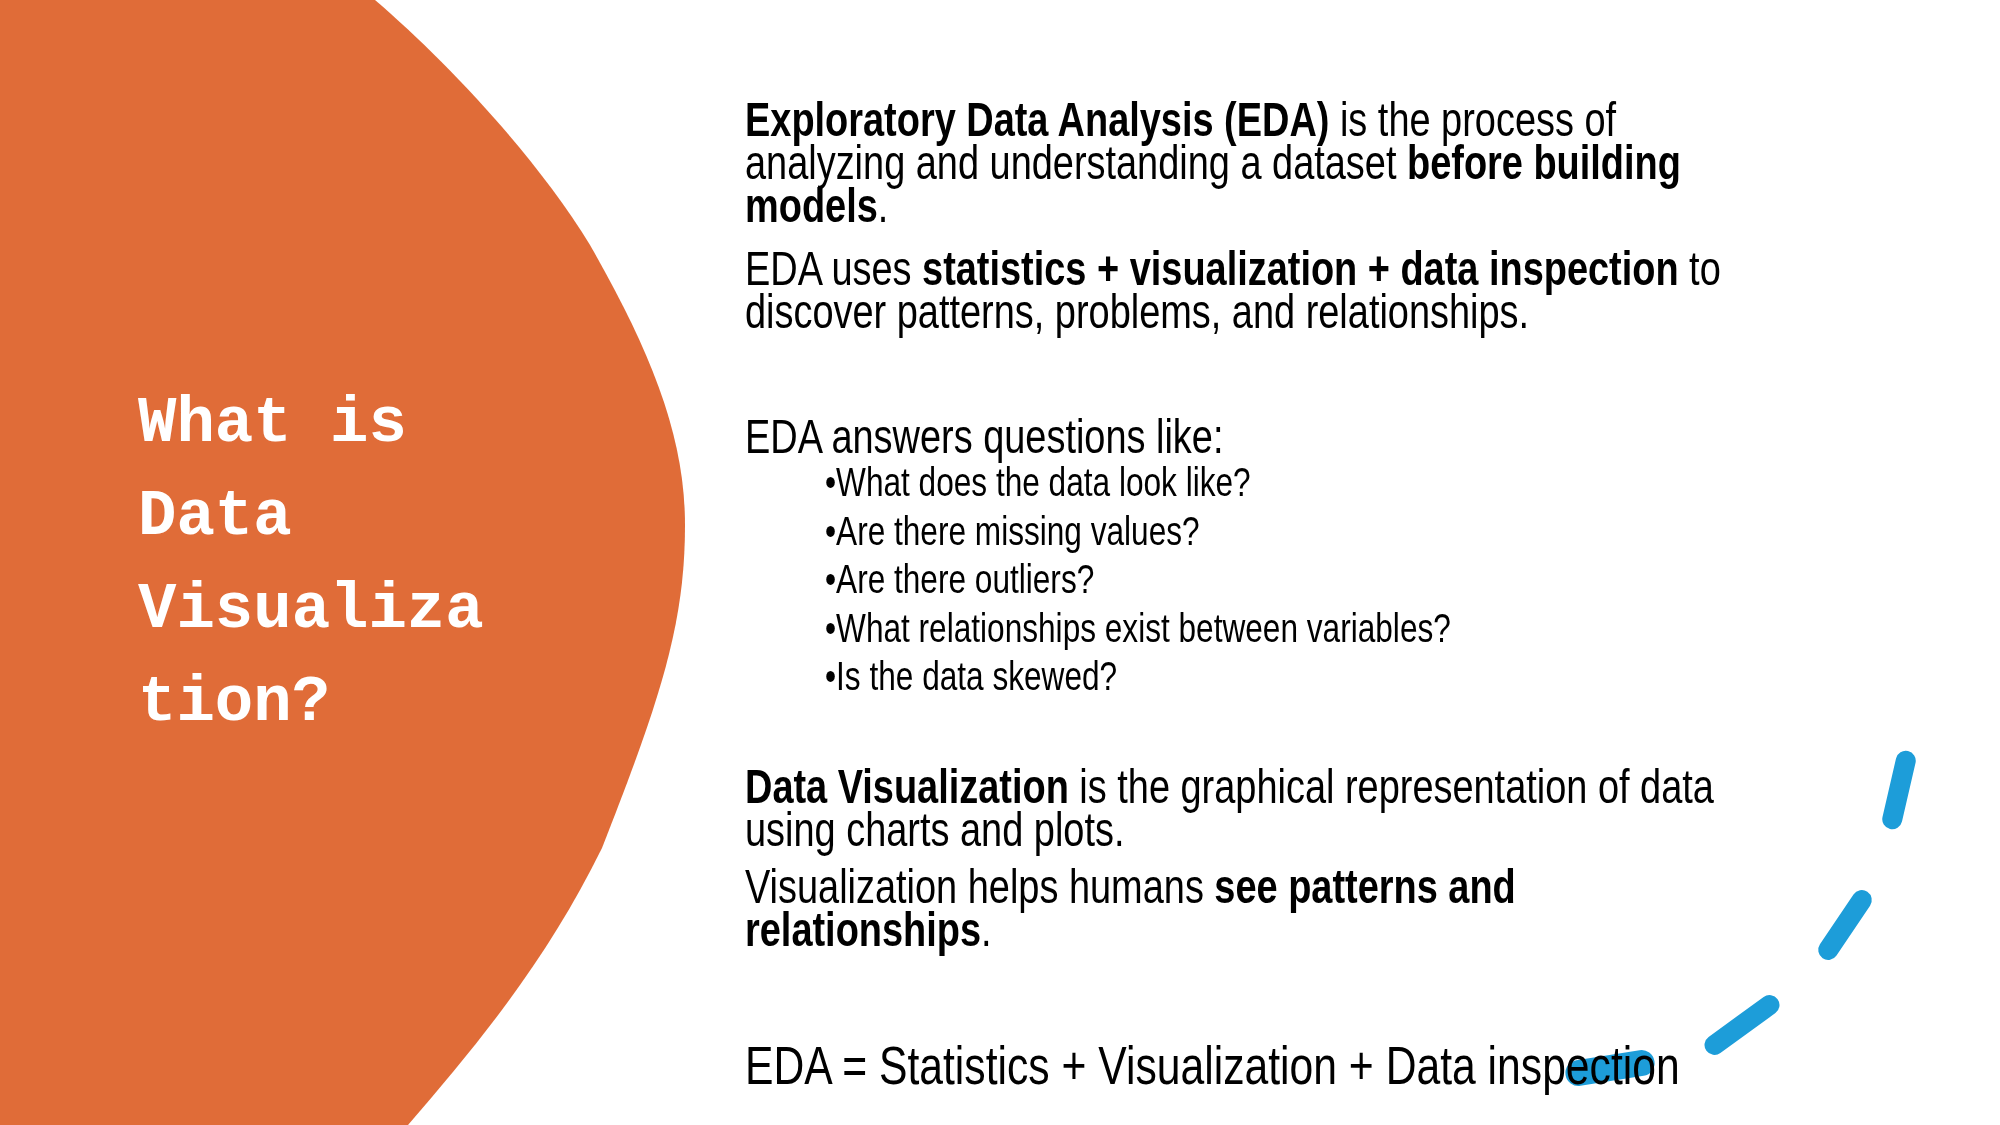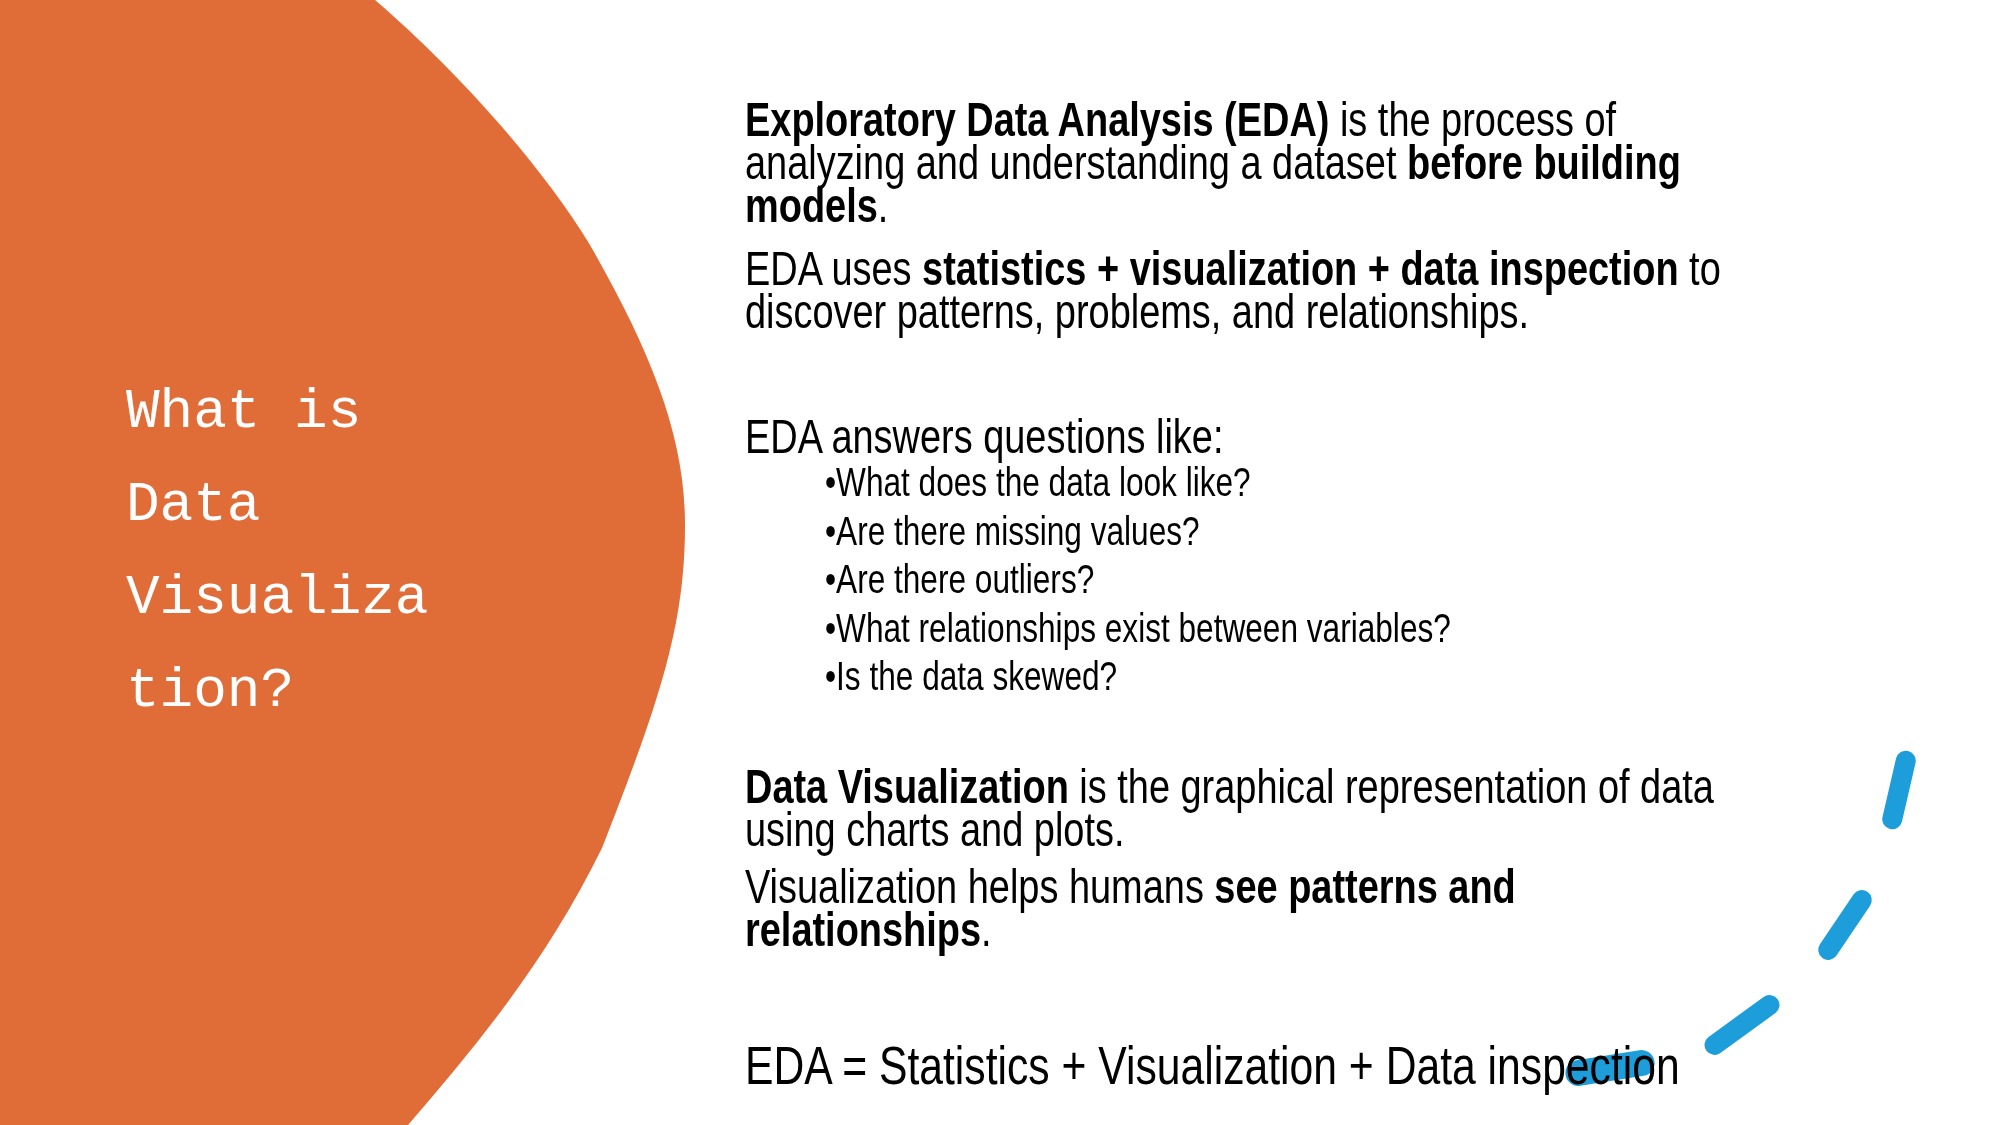--- a/index.html
+++ b/index.html
@@ -10,23 +10,23 @@
     --bg:#FFFFFF;
   }
   html,body{margin:0;padding:0;background:#888;}
   .slide{
     position:relative;width:2000px;height:1125px;overflow:hidden;
     background:var(--bg);color:var(--text);
     font-family:"Liberation Sans",sans-serif;
   }
   .blob{position:absolute;left:0;top:0;}
   .title{
-    position:absolute;left:122px;top:362px;margin:4px;
+    position:absolute;left:122px;top:362px;margin:16px;
     font-family:"Liberation Mono","DejaVu Sans Mono",monospace;
-    font-weight:400;font-size:56px;line-height:93px;
+    font-weight:700;font-size:64px;line-height:93px;
     color:var(--title-color);white-space:nowrap;
   }
   .para{
     position:absolute;left:745px;margin:0;
     font-size:48px;line-height:43px;font-weight:400;
     transform:scaleX(0.79);transform-origin:0 0;white-space:nowrap;
   }
   .p-def{top:98px;}
   .p-uses{top:247px;}
   .p-q{top:415px;}

